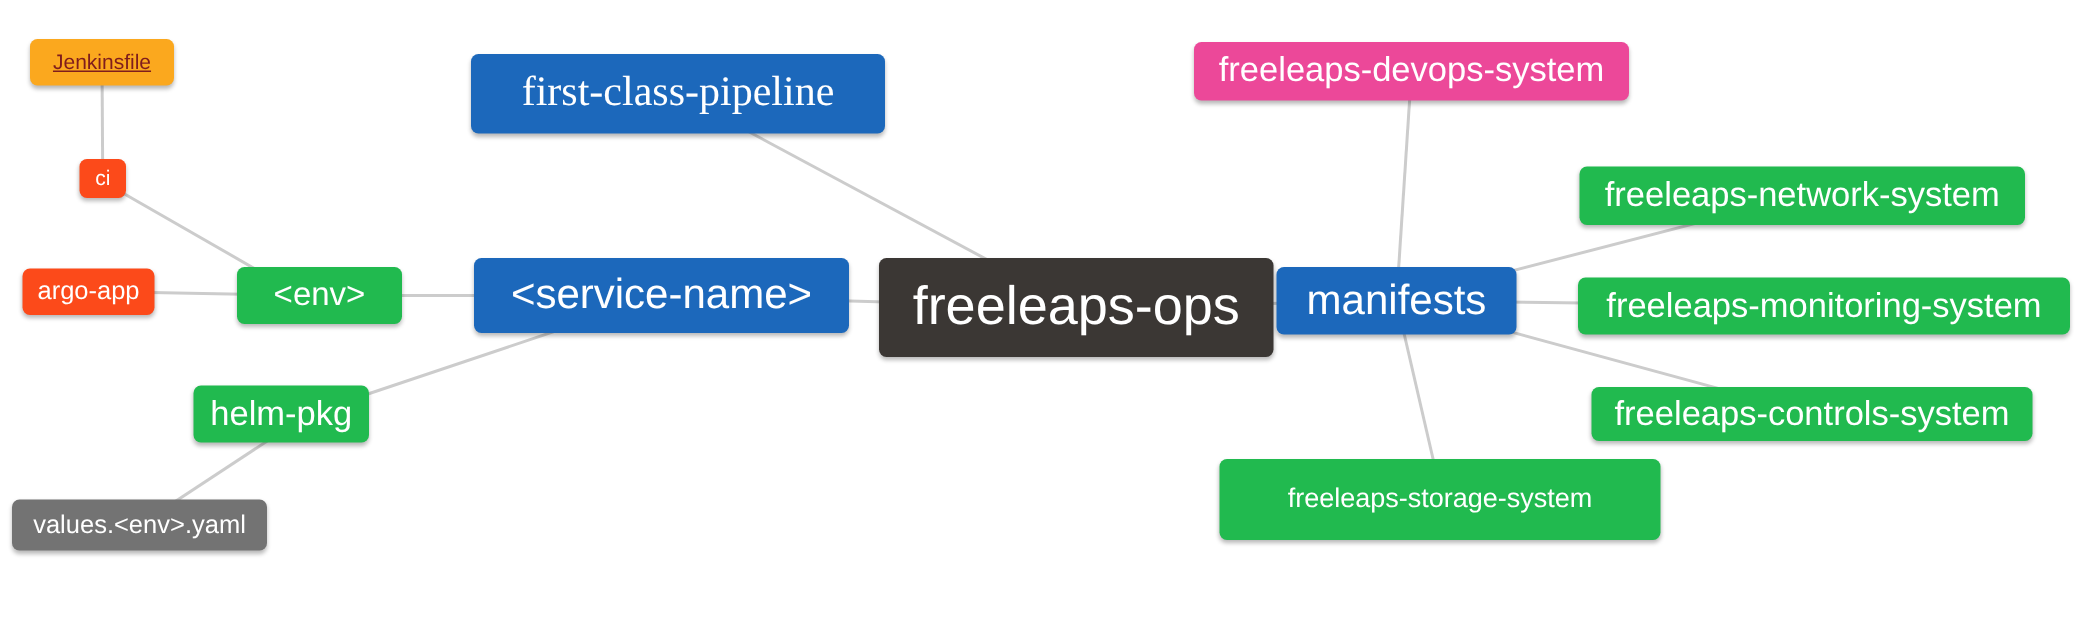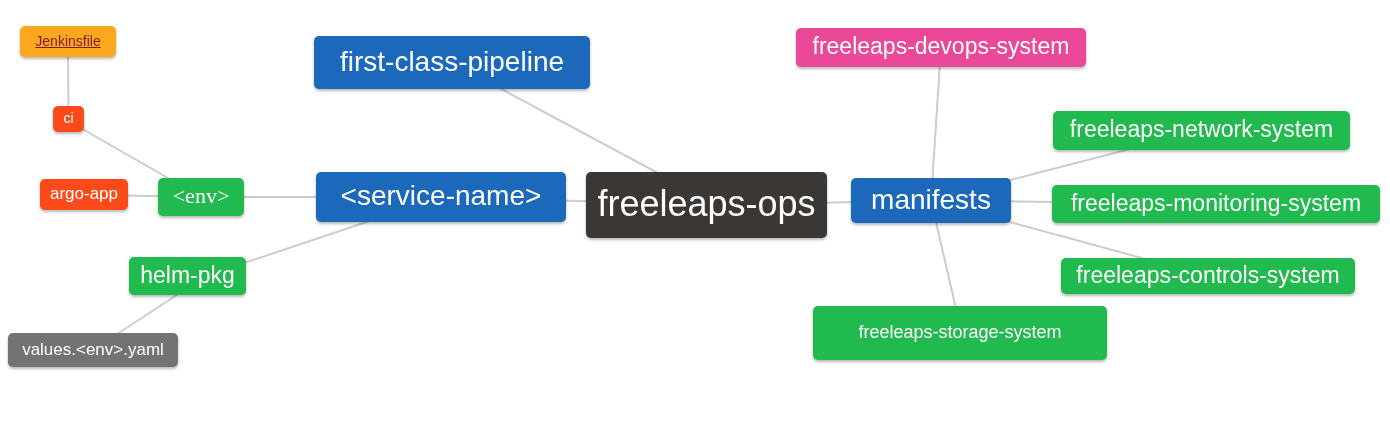--- a/index.html
+++ b/index.html
@@ -67,39 +67,39 @@
       <line x1="931" y1="200.5" x2="1208" y2="276" stroke="#cccccc" stroke-width="2"></line>
       <line x1="931" y1="200.5" x2="960" y2="326" stroke="#cccccc" stroke-width="2"></line>
     </svg>
   <div class="node-layer" id="node-layer">
       <div class="node" style="left: 20px; top: 26px; width: 96px; height: 31px; background: rgb(251, 168, 30); font-size: 14px; color: #7f1d1d; text-decoration: underline;">
         <span>Jenkinsfile</span>
       </div>
       <div class="node" style="left: 53px; top: 106px; width: 31px; height: 26px; background: rgb(252, 74, 26); font-size: 14px; color: rgb(255, 255, 255);">
         <span>ci</span>
       </div>
-      <div class="node" style="left: 40px; top: 179px; width: 88px; height: 31px; background: rgb(252, 74, 26); font-size: 17px; color: rgb(255, 255, 255);">
+      <div class="node" style="left: 15px; top: 179px; width: 88px; height: 31px; background: rgb(252, 74, 26); font-size: 17px; color: rgb(255, 255, 255);">
         <span>argo-app</span>
       </div>
-      <div class="node" style="left: 158px; top: 178px; width: 86px; height: 38px; background: rgb(33, 186, 79); font-size: 22px; color: rgb(255, 255, 255); font-family: Liberation Serif, serif;">
+      <div class="node" style="left: 158px; top: 178px; width: 110px; height: 38px; background: rgb(33, 186, 79); font-size: 22px; color: rgb(255, 255, 255);">
         <span>&lt;env&gt;</span>
       </div>
       <div class="node" style="left: 129px; top: 257px; width: 117px; height: 38px; background: rgb(33, 186, 79); font-size: 23px; color: rgb(255, 255, 255);">
         <span>helm-pkg</span>
       </div>
       <div class="node" style="left: 8px; top: 333px; width: 170px; height: 34px; background: #737373; font-size: 17px; color: rgb(255, 255, 255);">
         <span>values.&lt;env&gt;.yaml</span>
       </div>
-      <div class="node" style="left: 314px; top: 36px; width: 276px; height: 53px; background: rgb(28, 104, 187); font-size: 28px; color: rgb(255, 255, 255);">
+      <div class="node" style="left: 314px; top: 36px; width: 276px; height: 53px; background: rgb(28, 104, 187); font-size: 28px; color: rgb(255, 255, 255); font-family: Liberation Serif, serif;">
         <span>first-class-pipeline</span>
       </div>
       <div class="node" style="left: 316px; top: 172px; width: 250px; height: 50px; background: rgb(28, 104, 187); font-size: 28px; color: rgb(255, 255, 255);">
         <span>&lt;service-name&gt;</span>
       </div>
-      <div class="node" style="left: 586px; top: 172px; width: 241px; height: 66px; background: rgb(59, 55, 52); font-size: 36px; color: rgb(255, 255, 255);">
+      <div class="node" style="left: 586px; top: 172px; width: 263px; height: 66px; background: rgb(59, 55, 52); font-size: 36px; color: rgb(255, 255, 255);">
         <span>freeleaps-ops</span>
       </div>
       <div class="node" style="left: 851px; top: 178px; width: 160px; height: 45px; background: rgb(28, 104, 187); font-size: 28px; color: rgb(255, 255, 255);">
         <span>manifests</span>
       </div>
       <div class="node" style="left: 796px; top: 28px; width: 290px; height: 39px; background: #ec4899; font-size: 23px; color: rgb(255, 255, 255);">
         <span>freeleaps-devops-system</span>
       </div>
       <div class="node" style="left: 1053px; top: 111px; width: 297px; height: 39px; background: rgb(33, 186, 79); font-size: 23px; color: rgb(255, 255, 255);">
         <span>freeleaps-network-system</span>

